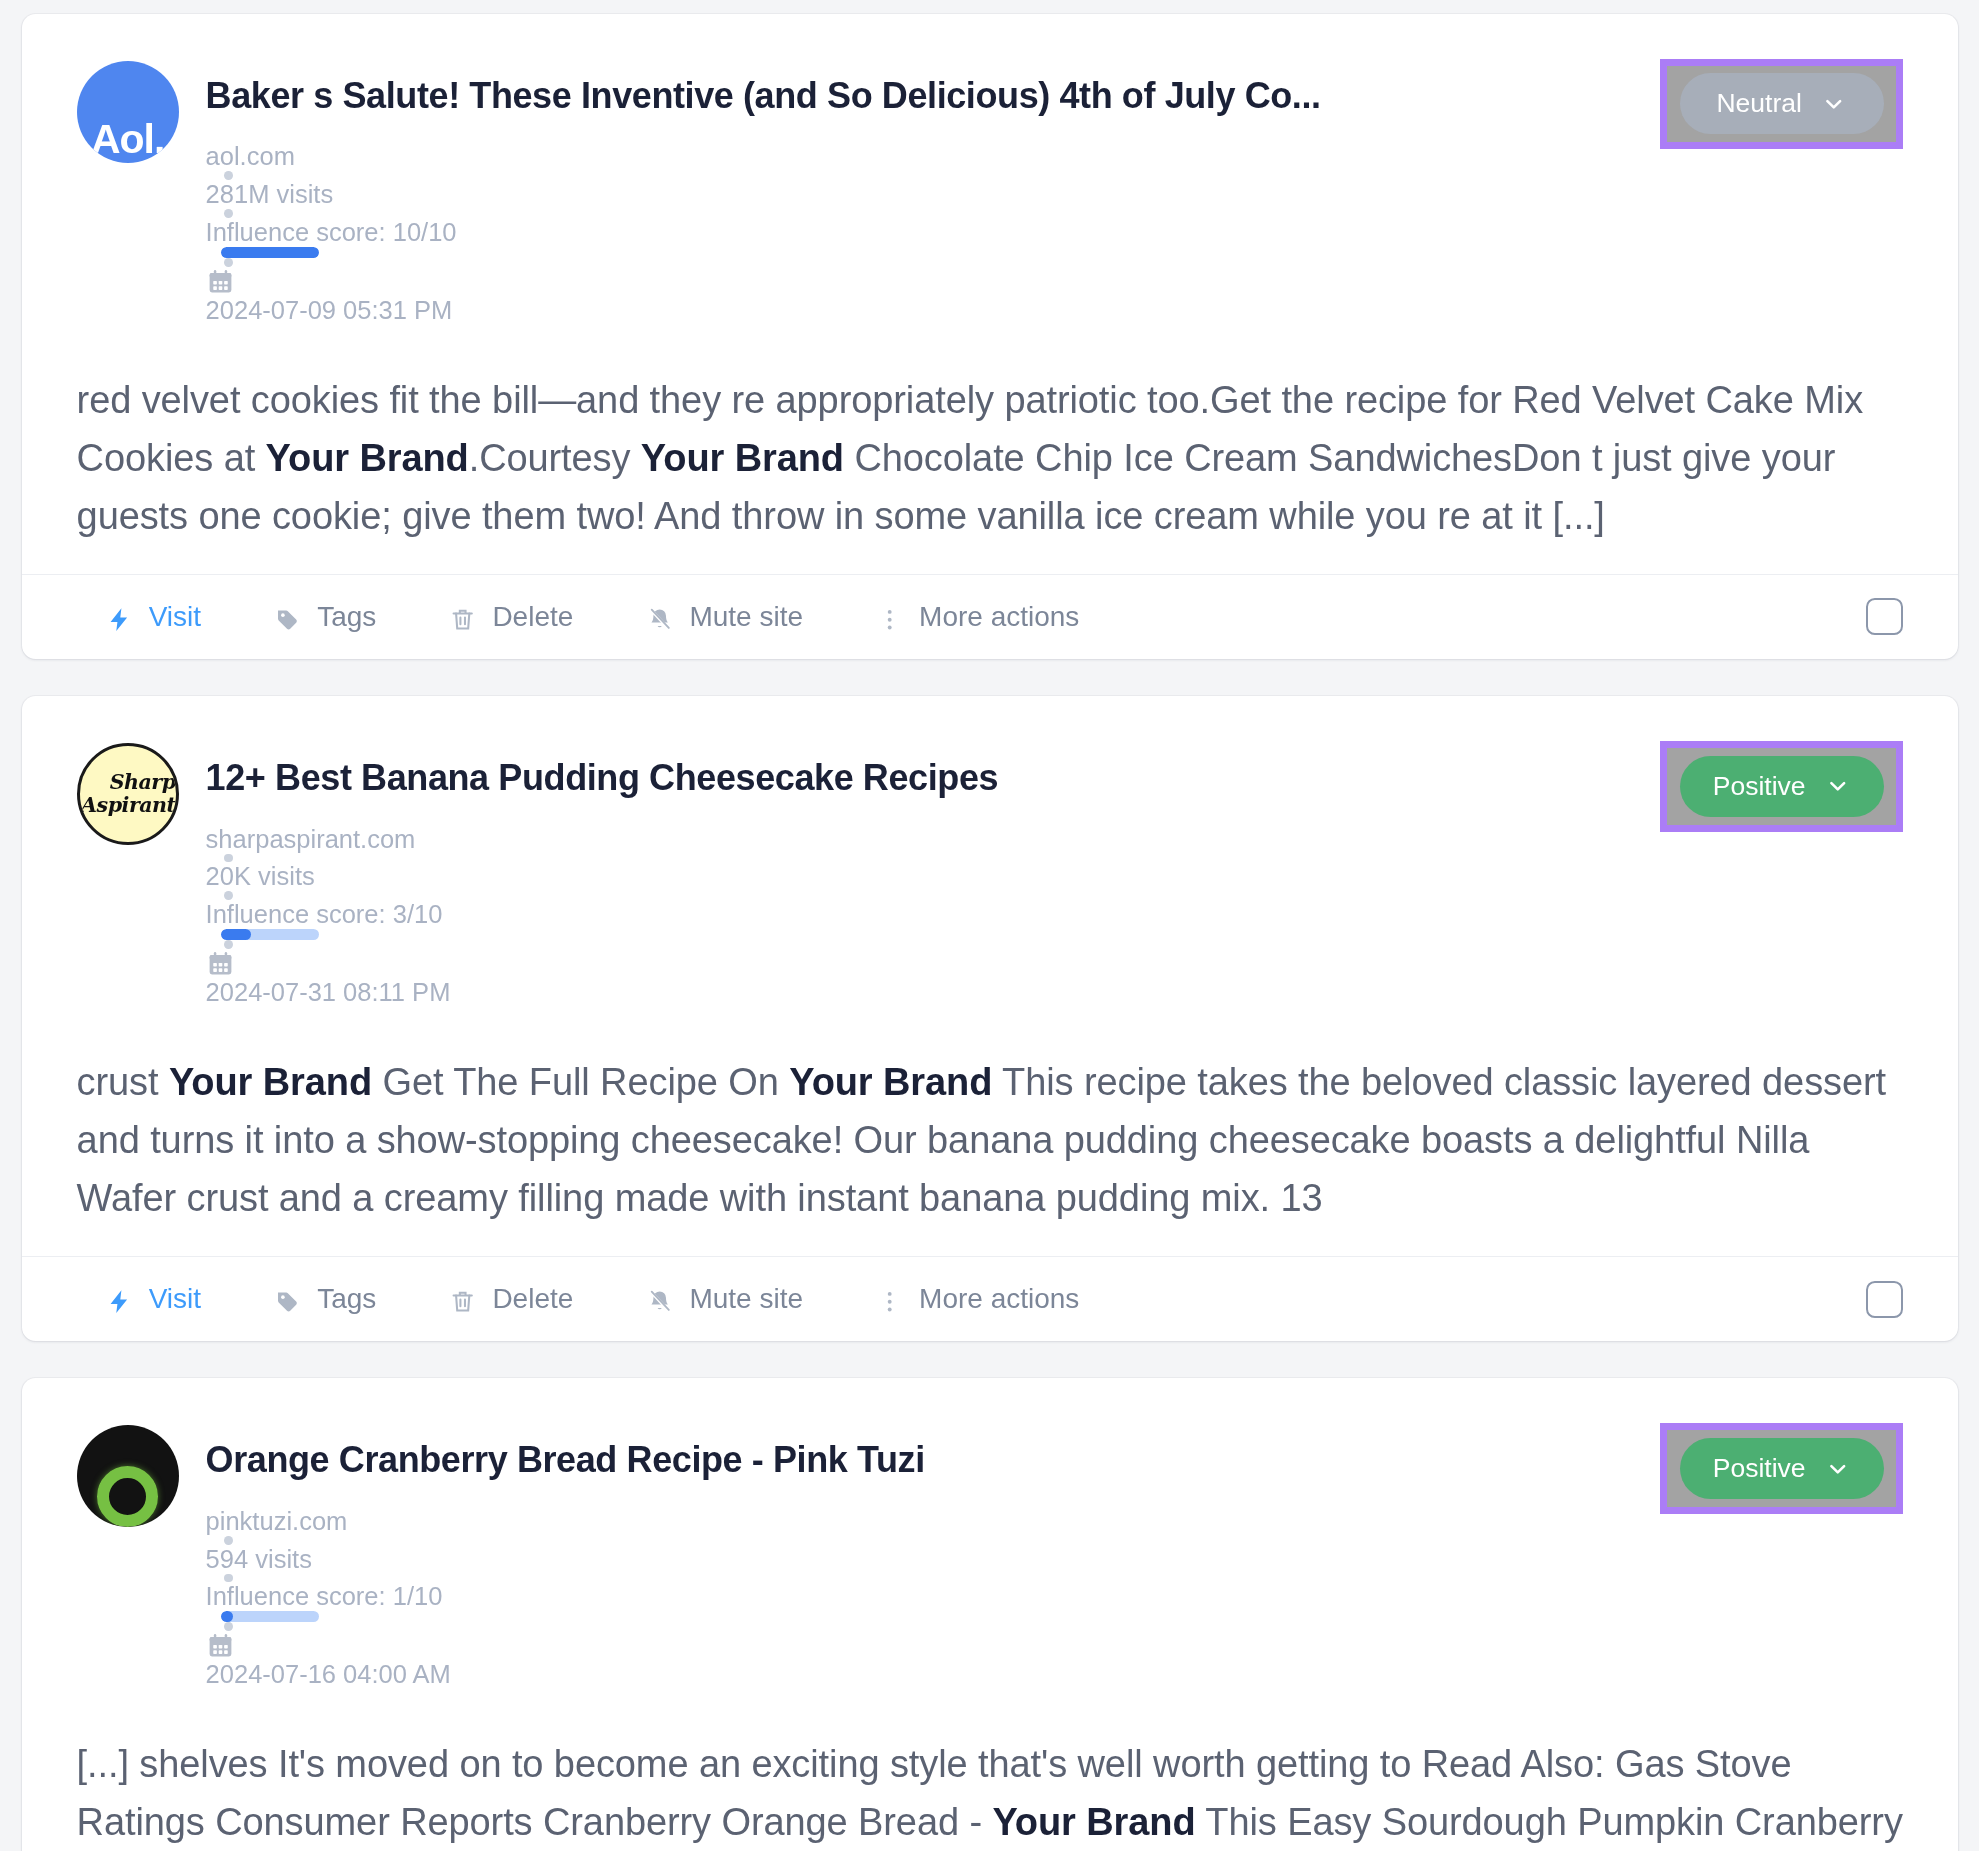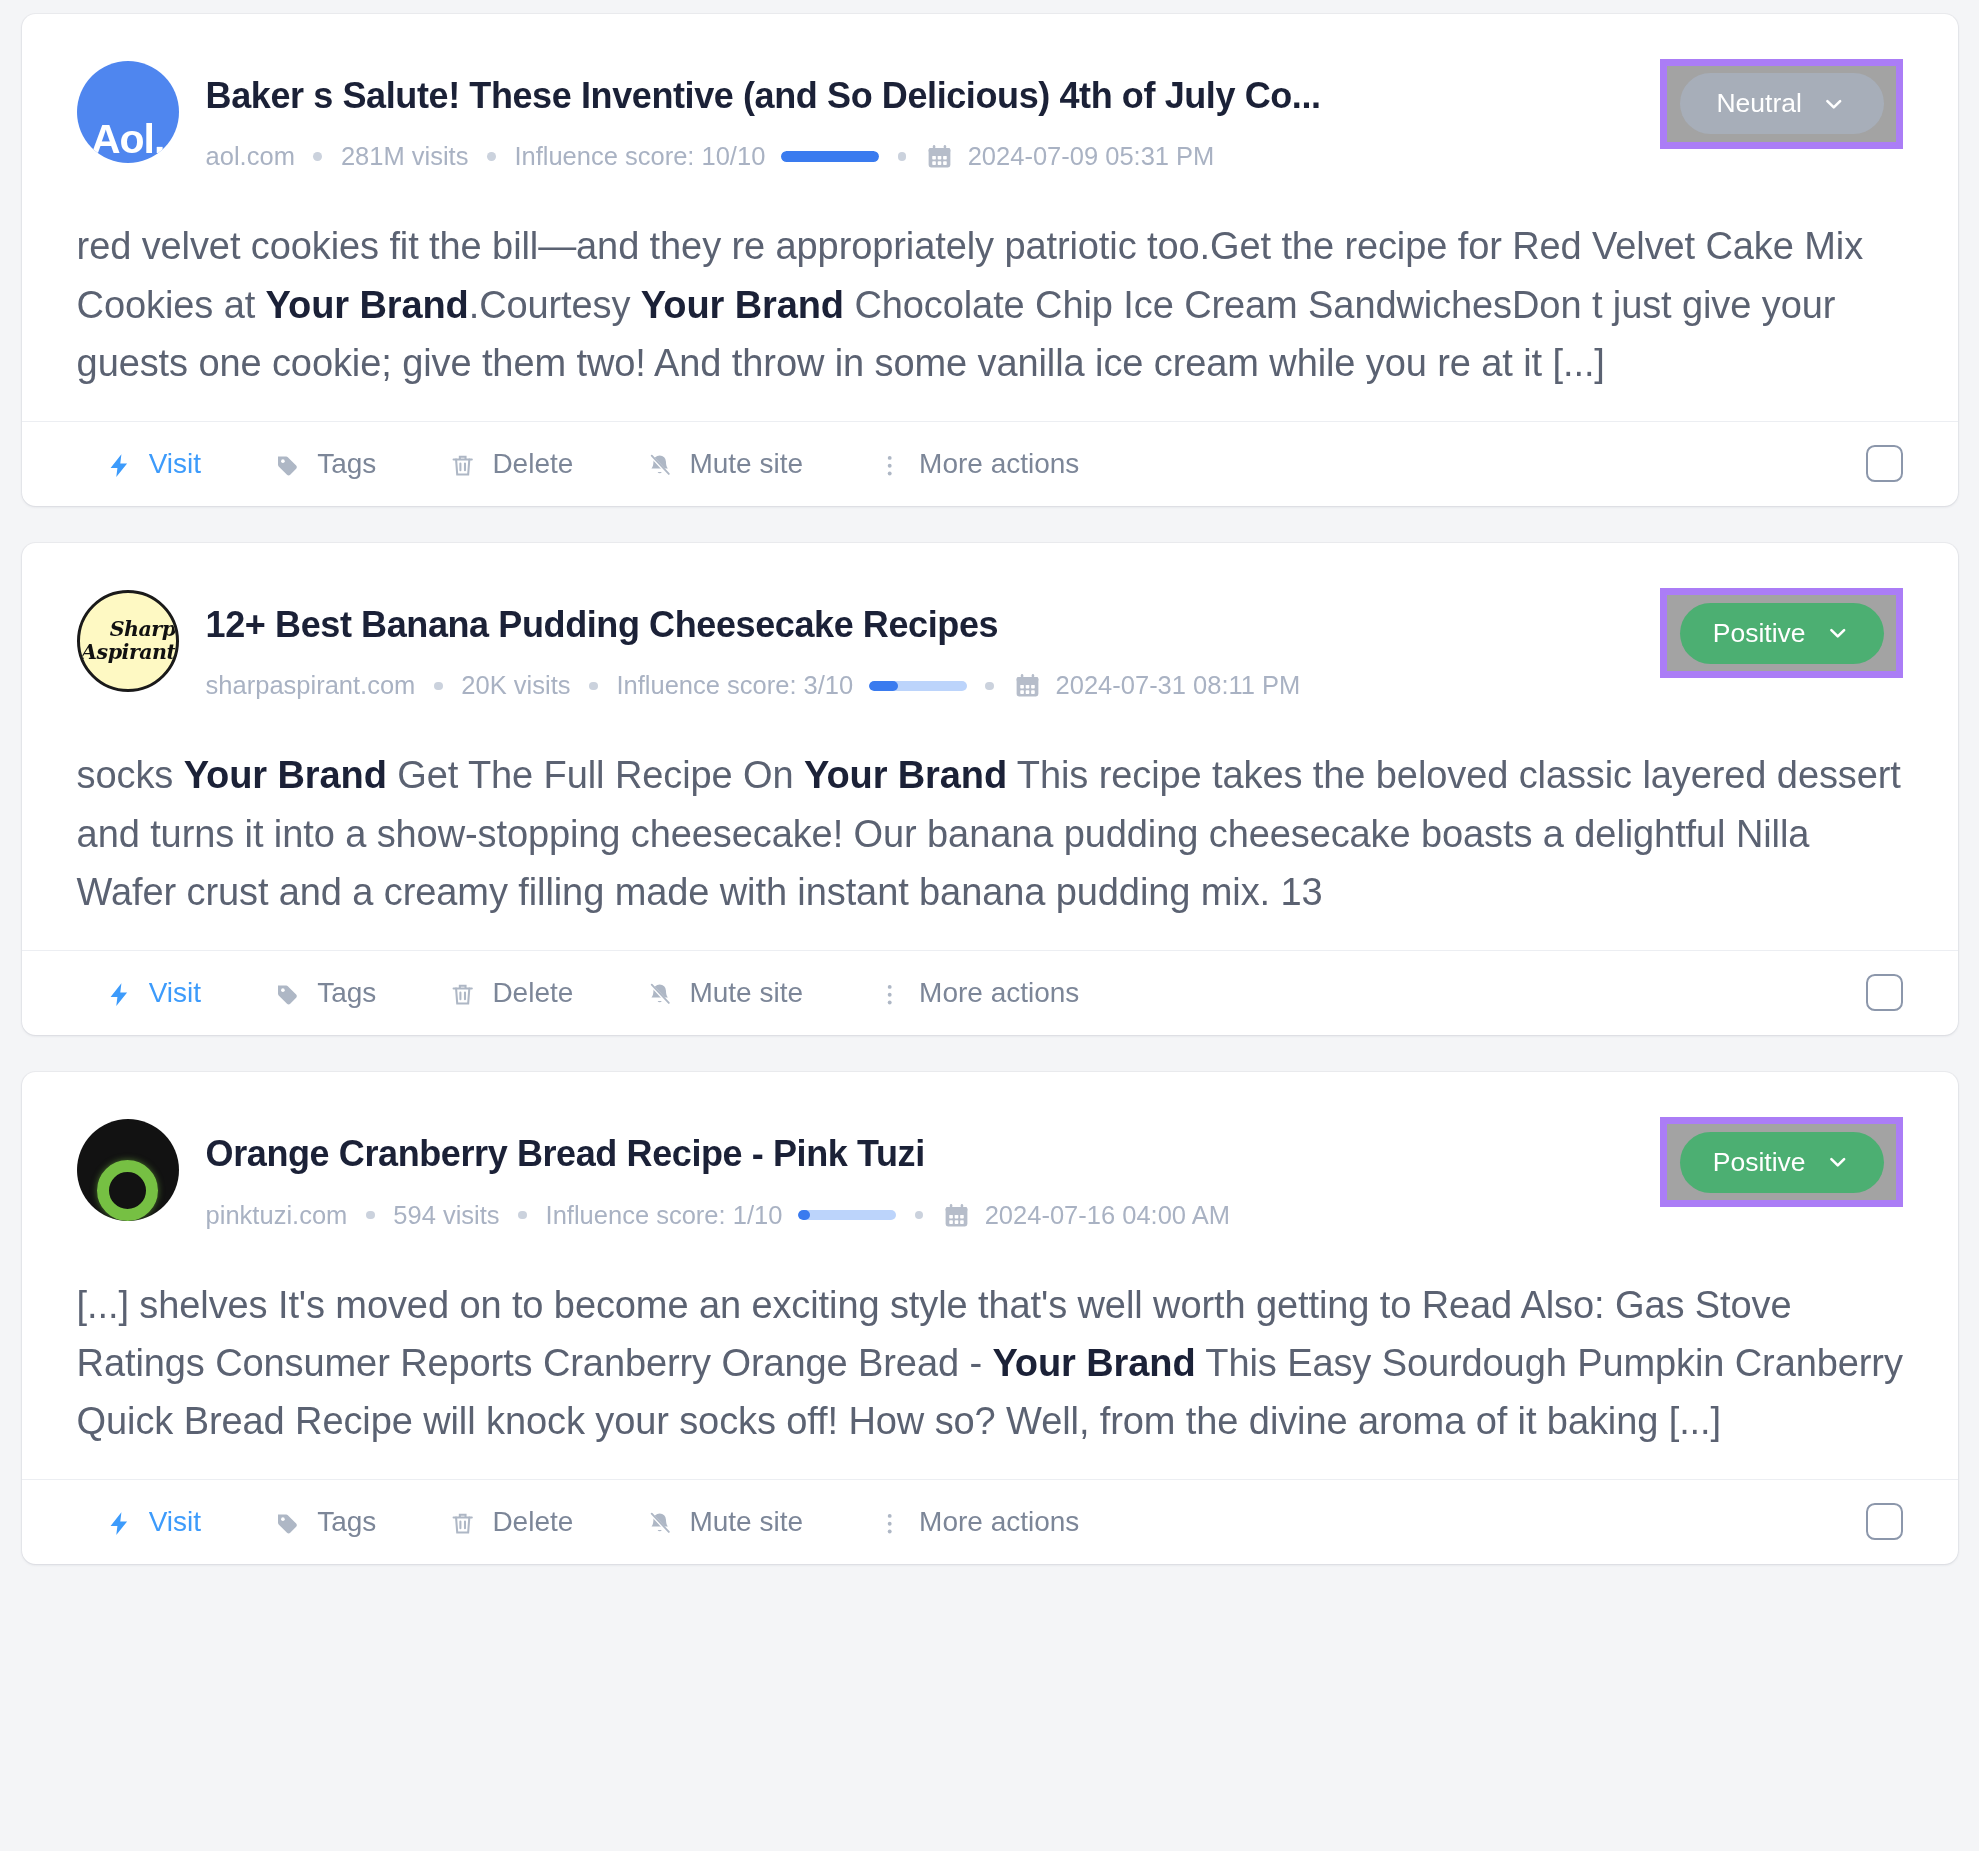--- a/index.html
+++ b/index.html
@@ -68,26 +68,26 @@
     letter-spacing: -0.4px;
     line-height: 1.2;
     margin: 17px 0 0 0;
     white-space: nowrap;
     overflow: hidden;
     text-overflow: ellipsis;
   }
 
   .meta {
     display: flex;
-    align-items: center;
     gap: 0;
     margin-top: 25.5px;
     color: #a9b2c3;
     font-size: 25.5px;
     white-space: nowrap;
+    flex-direction: column;
   }
   .meta-item { color: #a9b2c3; }
   .meta-domain { color: #a9b2c3; }
   .sep {
     width: 8.8px; height: 8.8px; border-radius: 50%;
     background: #cbd2dd; margin: 0 18.6px; flex: 0 0 auto;
   }
 
   .score-bar {
     width: 98px; height: 10.8px; border-radius: 5.9px;
@@ -317,21 +317,21 @@
                 <svg width="25.5" height="25.5" viewBox="0 0 24 24" fill="none">
                   <path d="M6 9.5l6 6 6-6" stroke="#ffffff" stroke-width="2.4" stroke-linecap="round" stroke-linejoin="round"></path>
                 </svg>
               </span>
             </div>
           </div>
         </div>
 
       </div>
 
-      <div class="snippet"><span>socks </span><b>Your Brand</b><span> Get The Full Recipe On </span><b>Your Brand</b><span> This recipe takes the beloved classic layered dessert and turns it into a show-stopping cheesecake! Our banana pudding cheesecake boasts a delightful Nilla Wafer crust and a creamy filling made with instant banana pudding mix. 13</span></div>
+      <div class="snippet"><span>crust </span><b>Your Brand</b><span> Get The Full Recipe On </span><b>Your Brand</b><span> This recipe takes the beloved classic layered dessert and turns it into a show-stopping cheesecake! Our banana pudding cheesecake boasts a delightful Nilla Wafer crust and a creamy filling made with instant banana pudding mix. 13</span></div>
     </div>
 
     <div class="actions">
       <div class="action visit" style="color: rgb(61, 155, 251);">
         <span class="ico">
           <svg width="27.4" height="27.4" viewBox="0 0 24 24">
               <path d="M13.5 2L4 14h6l-1 8 9.5-12h-6l1-8z" fill="#3d9bfb"></path>
             </svg>
         </span>
         <span>Visit</span>

